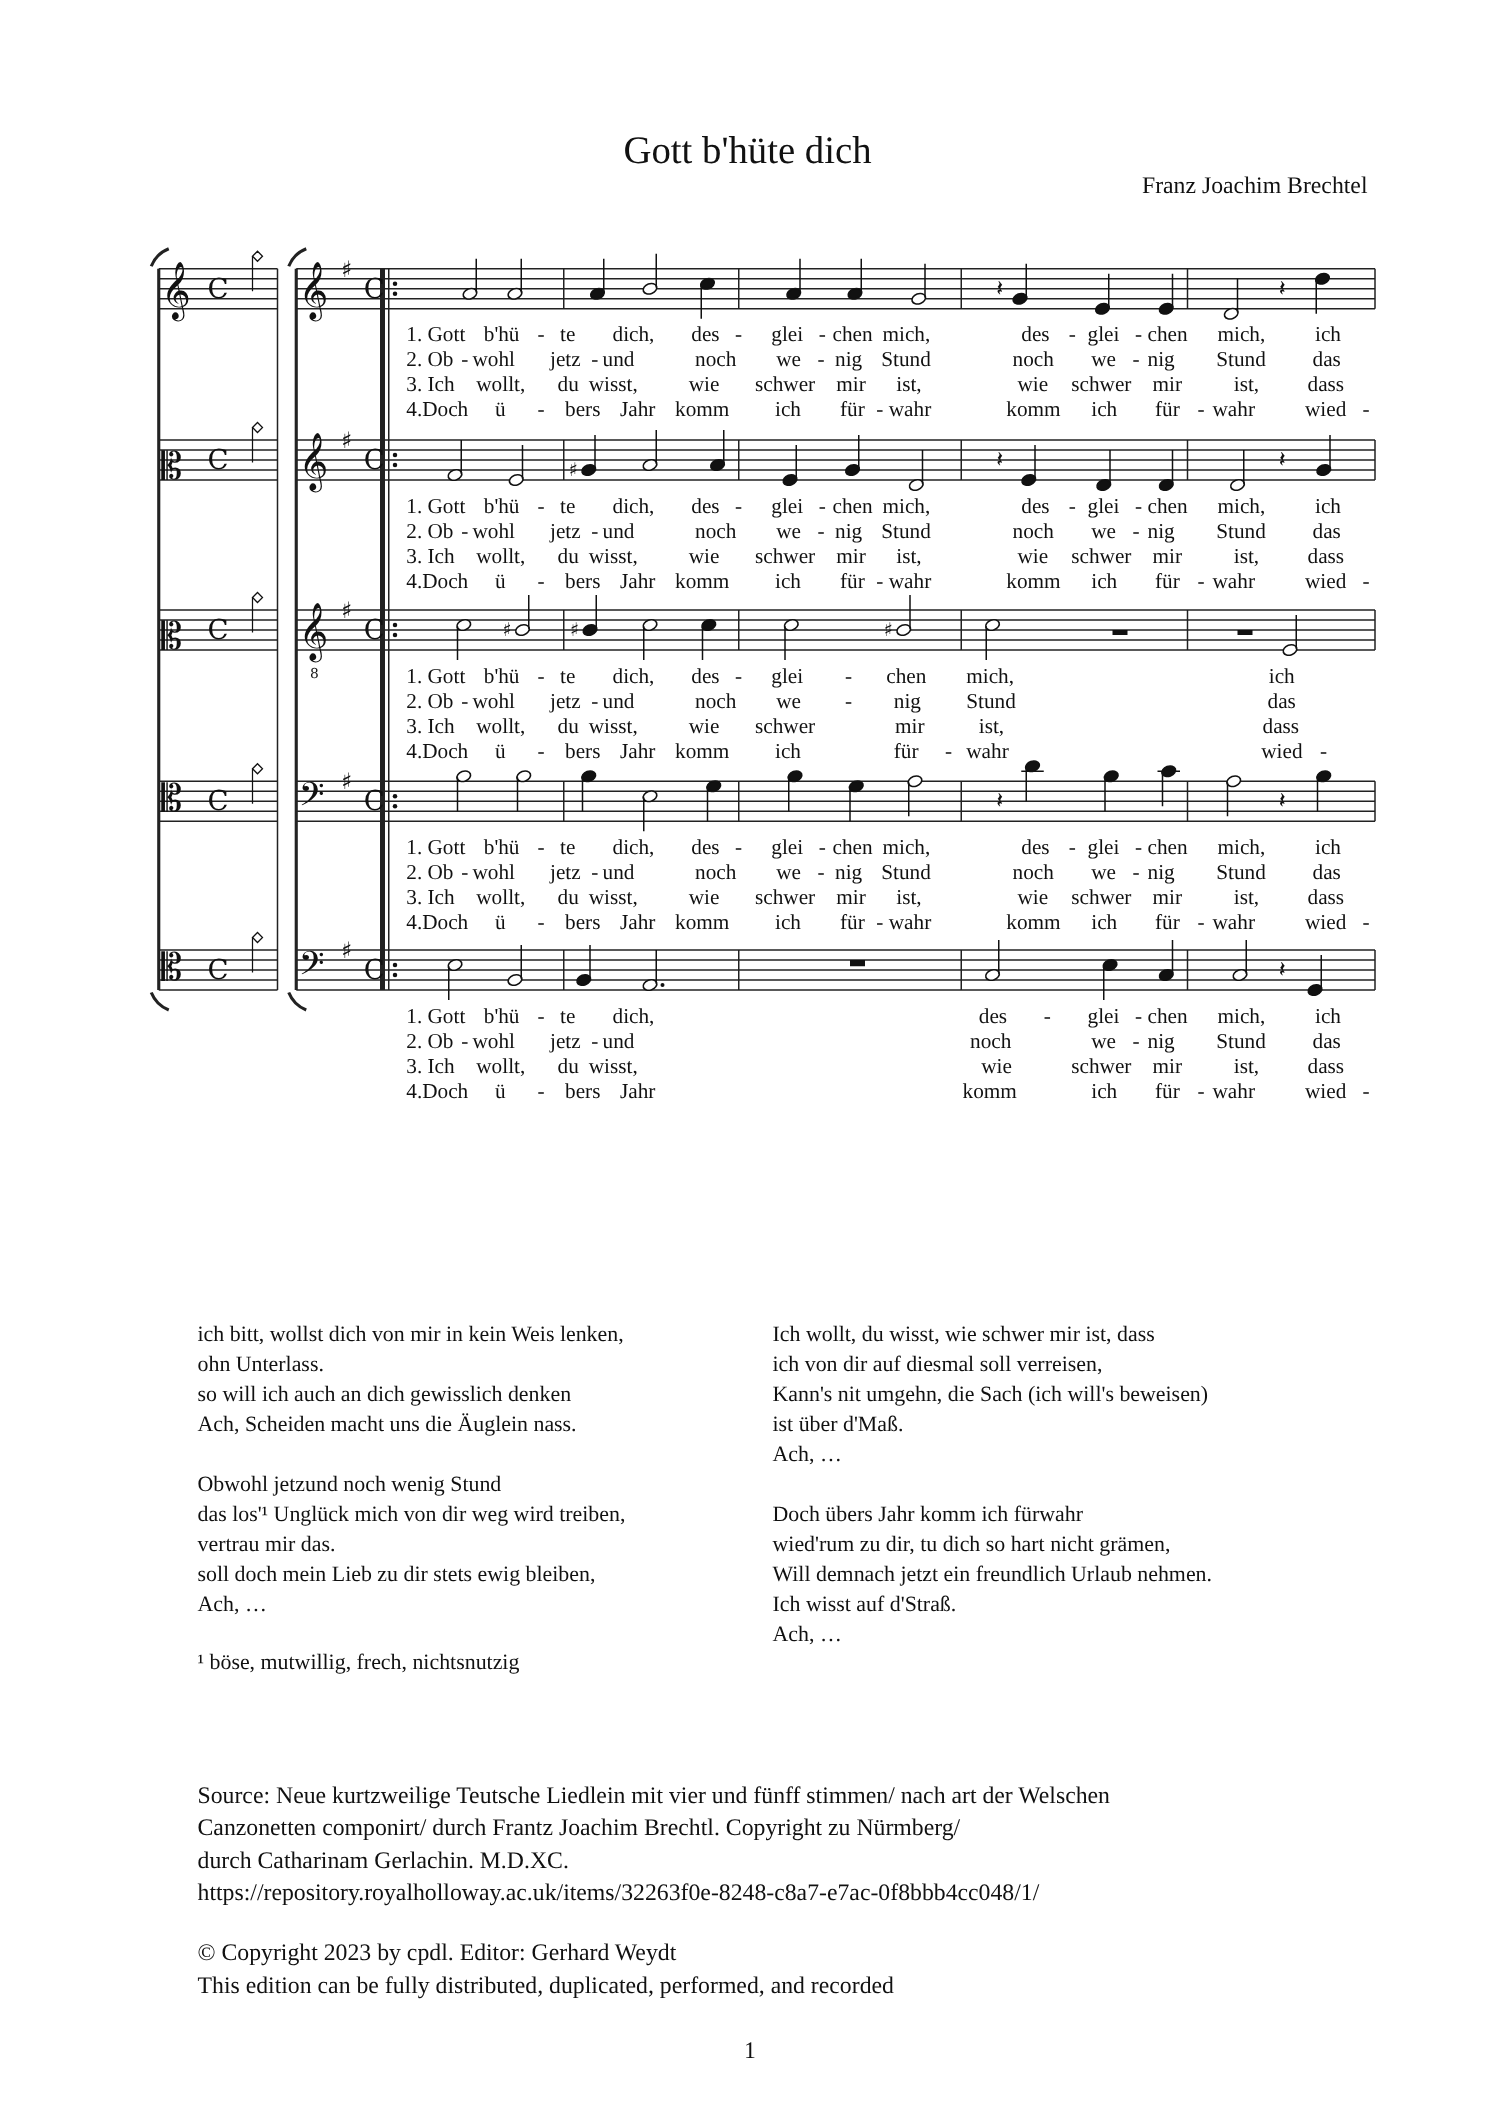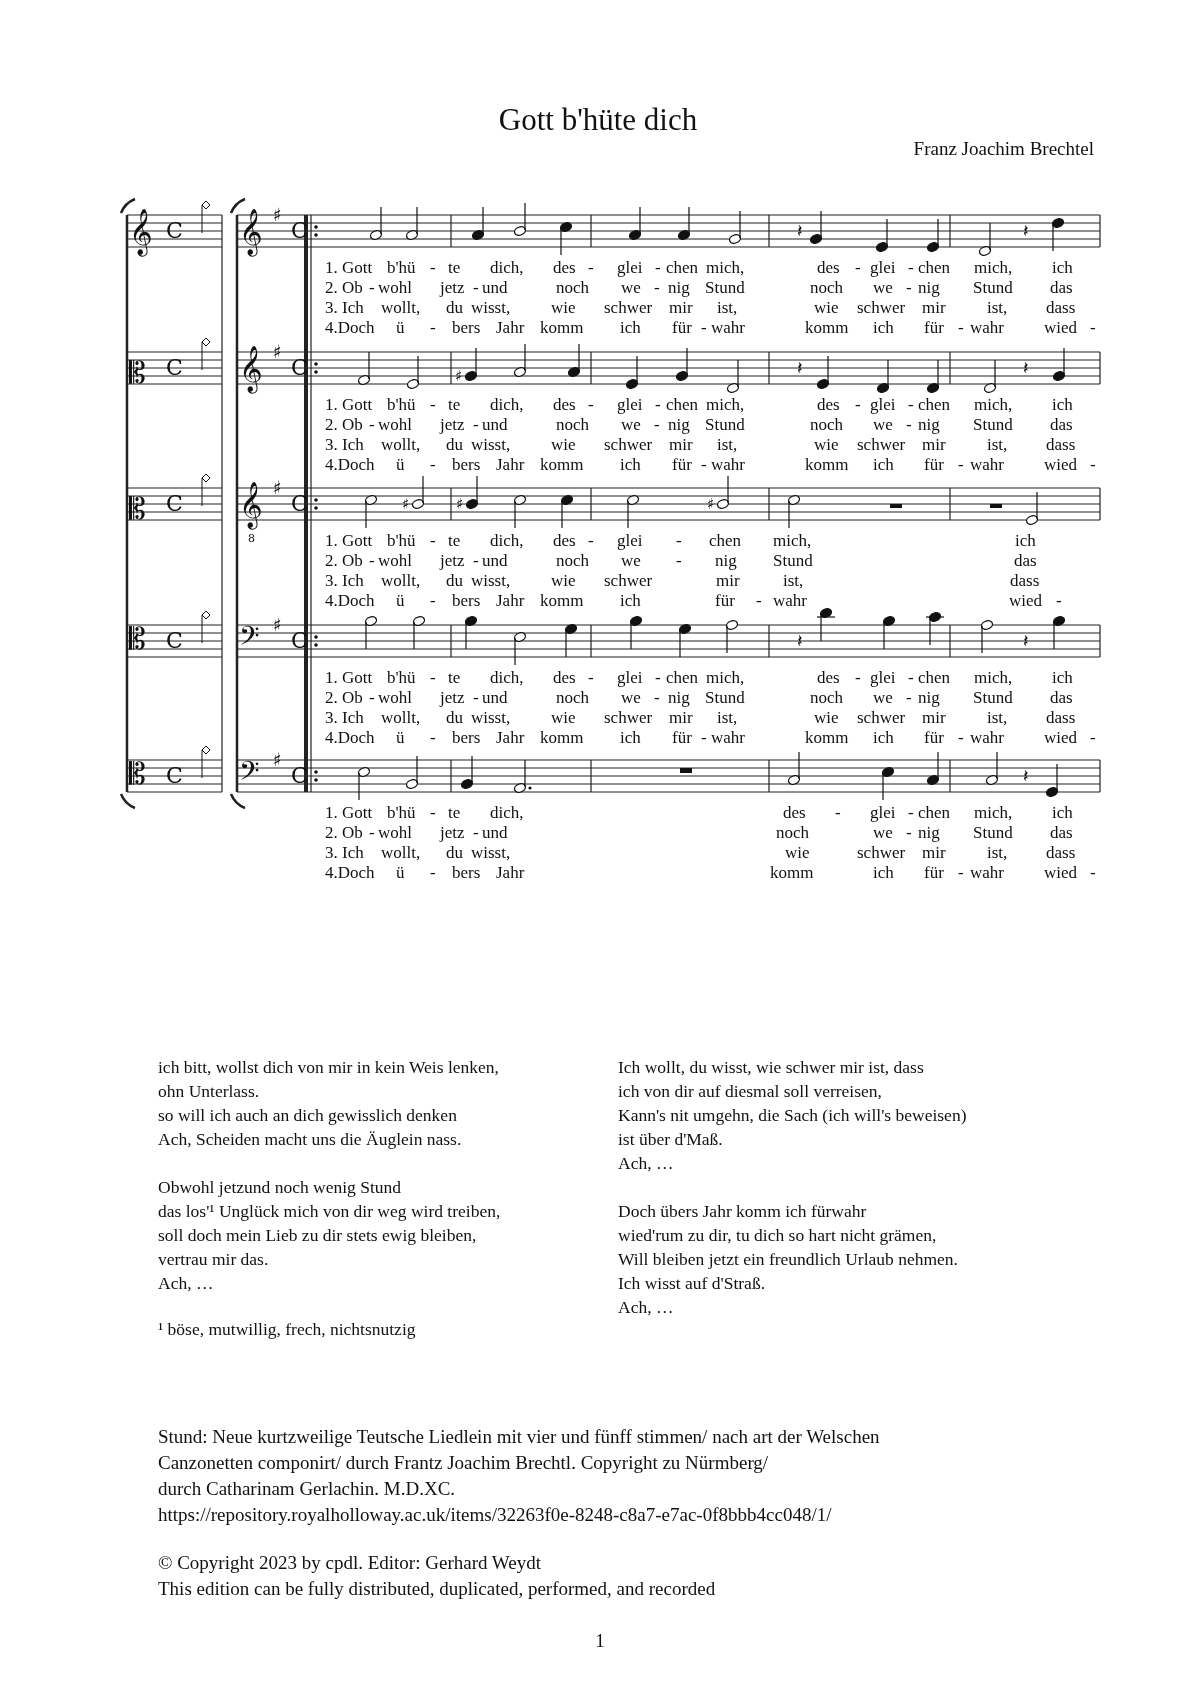--- a/index.html
+++ b/index.html
@@ -584,48 +584,48 @@
   <div>
     <div>ich bitt, wollst dich von mir in kein Weis lenken,</div>
     <div>ohn Unterlass.</div>
     <div>so will ich auch an dich gewisslich denken</div>
     <div>Ach, Scheiden macht uns die Äuglein nass.</div>
   </div>
   <div style="height:24px"></div>
   <div>
     <div>Obwohl jetzund noch wenig Stund</div>
     <div>das los'¹ Unglück mich von dir weg wird treiben,</div>
+    <div>vertrau mir das.</div>
     <div>soll doch mein Lieb zu dir stets ewig bleiben,</div>
-    <div>vertrau mir das.</div>
     <div>Ach, …</div>
   </div>
   <div style="height:22px"></div>
   <div>¹ böse, mutwillig, frech, nichtsnutzig</div>
 </div>
 
 <div class="poem" style="left:618px; top:1055px;">
   <div>
     <div>Ich wollt, du wisst, wie schwer mir ist, dass</div>
     <div>ich von dir auf diesmal soll verreisen,</div>
     <div>Kann's nit umgehn, die Sach (ich will's beweisen)</div>
     <div>ist über d'Maß.</div>
     <div>Ach, …</div>
   </div>
   <div style="height:24px"></div>
   <div>
     <div>Doch übers Jahr komm ich fürwahr</div>
     <div>wied'rum zu dir, tu dich so hart nicht grämen,</div>
-    <div>Will bleiben jetzt ein freundlich Urlaub nehmen.</div>
+    <div>Will demnach jetzt ein freundlich Urlaub nehmen.</div>
     <div>Ich wisst auf d'Straß.</div>
     <div>Ach, …</div>
   </div>
 </div>
 
 <div class="src">
-  <div>Stund: Neue kurtzweilige Teutsche Liedlein mit vier und fünff stimmen/ nach art der Welschen</div>
+  <div>Source: Neue kurtzweilige Teutsche Liedlein mit vier und fünff stimmen/ nach art der Welschen</div>
   <div>Canzonetten componirt/ durch Frantz Joachim Brechtl. Copyright zu Nürmberg/</div>
   <div>durch Catharinam Gerlachin. M.D.XC.</div>
   <div>https://repository.royalholloway.ac.uk/items/32263f0e-8248-c8a7-e7ac-0f8bbb4cc048/1/</div>
 </div>
 
 <div class="copy">
   <div>© Copyright 2023 by cpdl. Editor: Gerhard Weydt</div>
   <div>This edition can be fully distributed, duplicated, performed, and recorded</div>
 </div>
 

